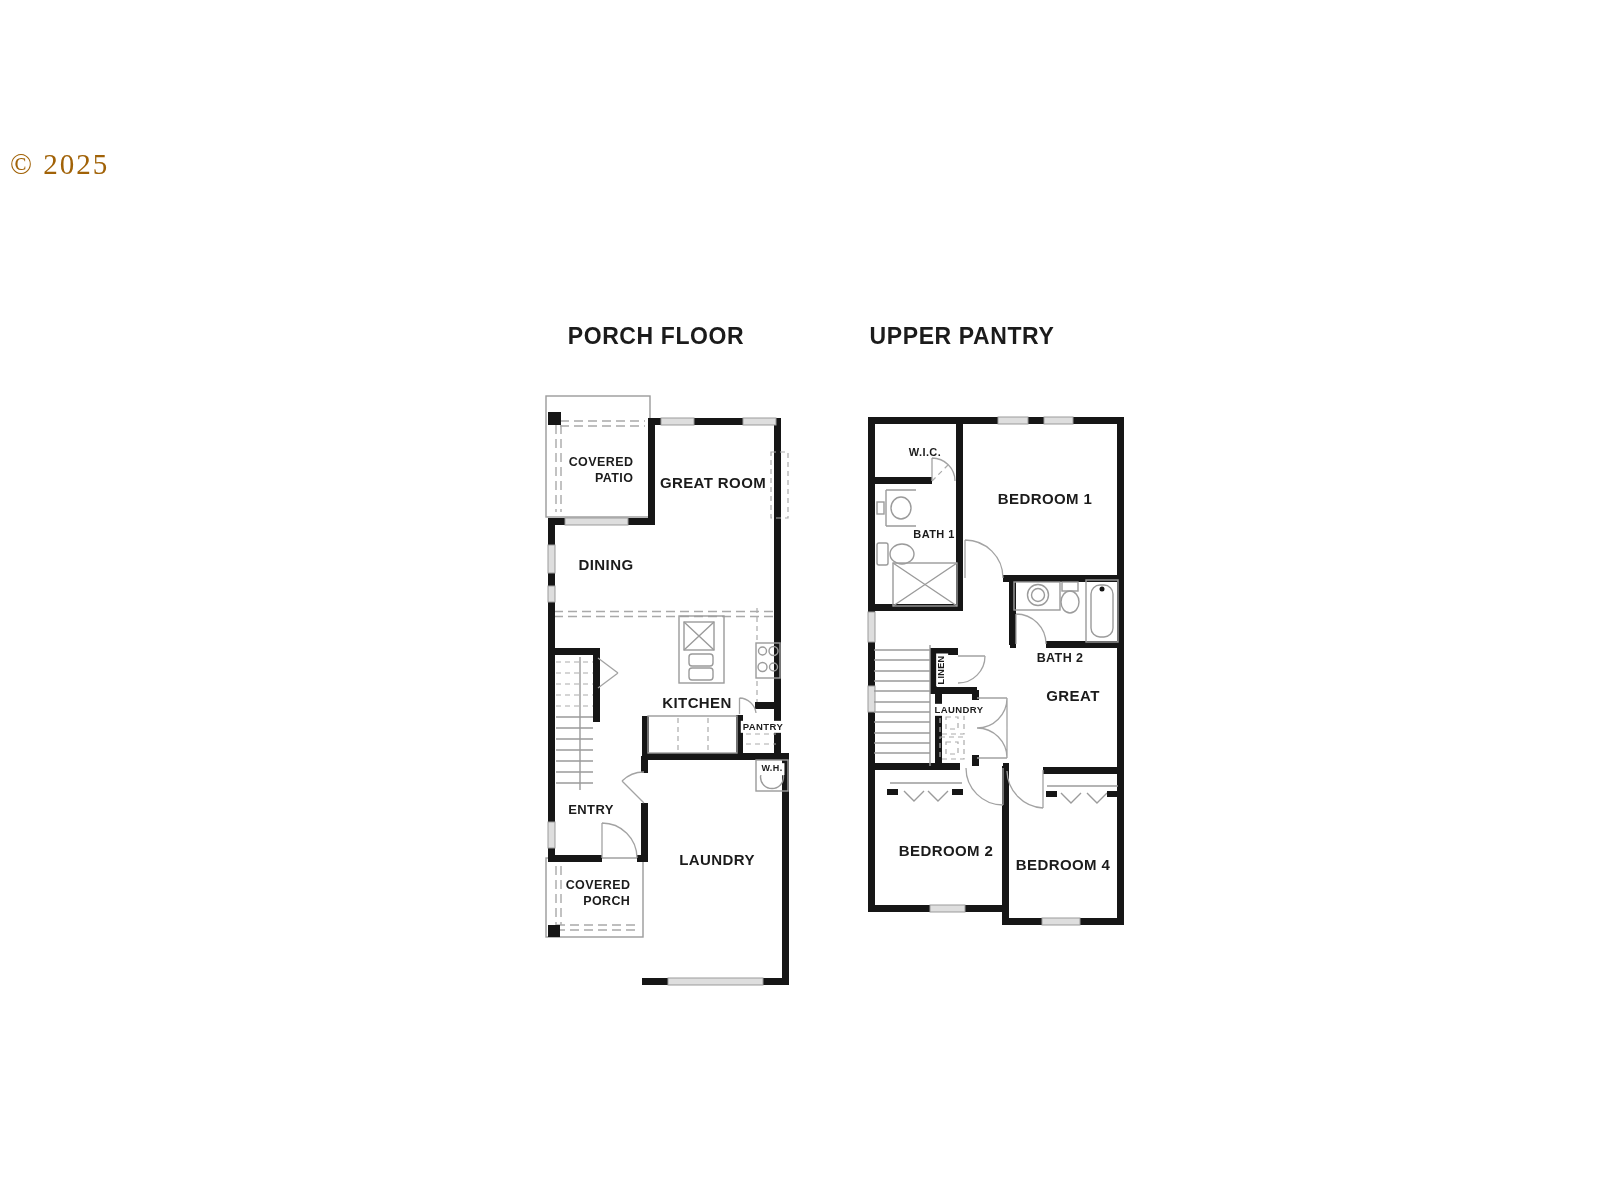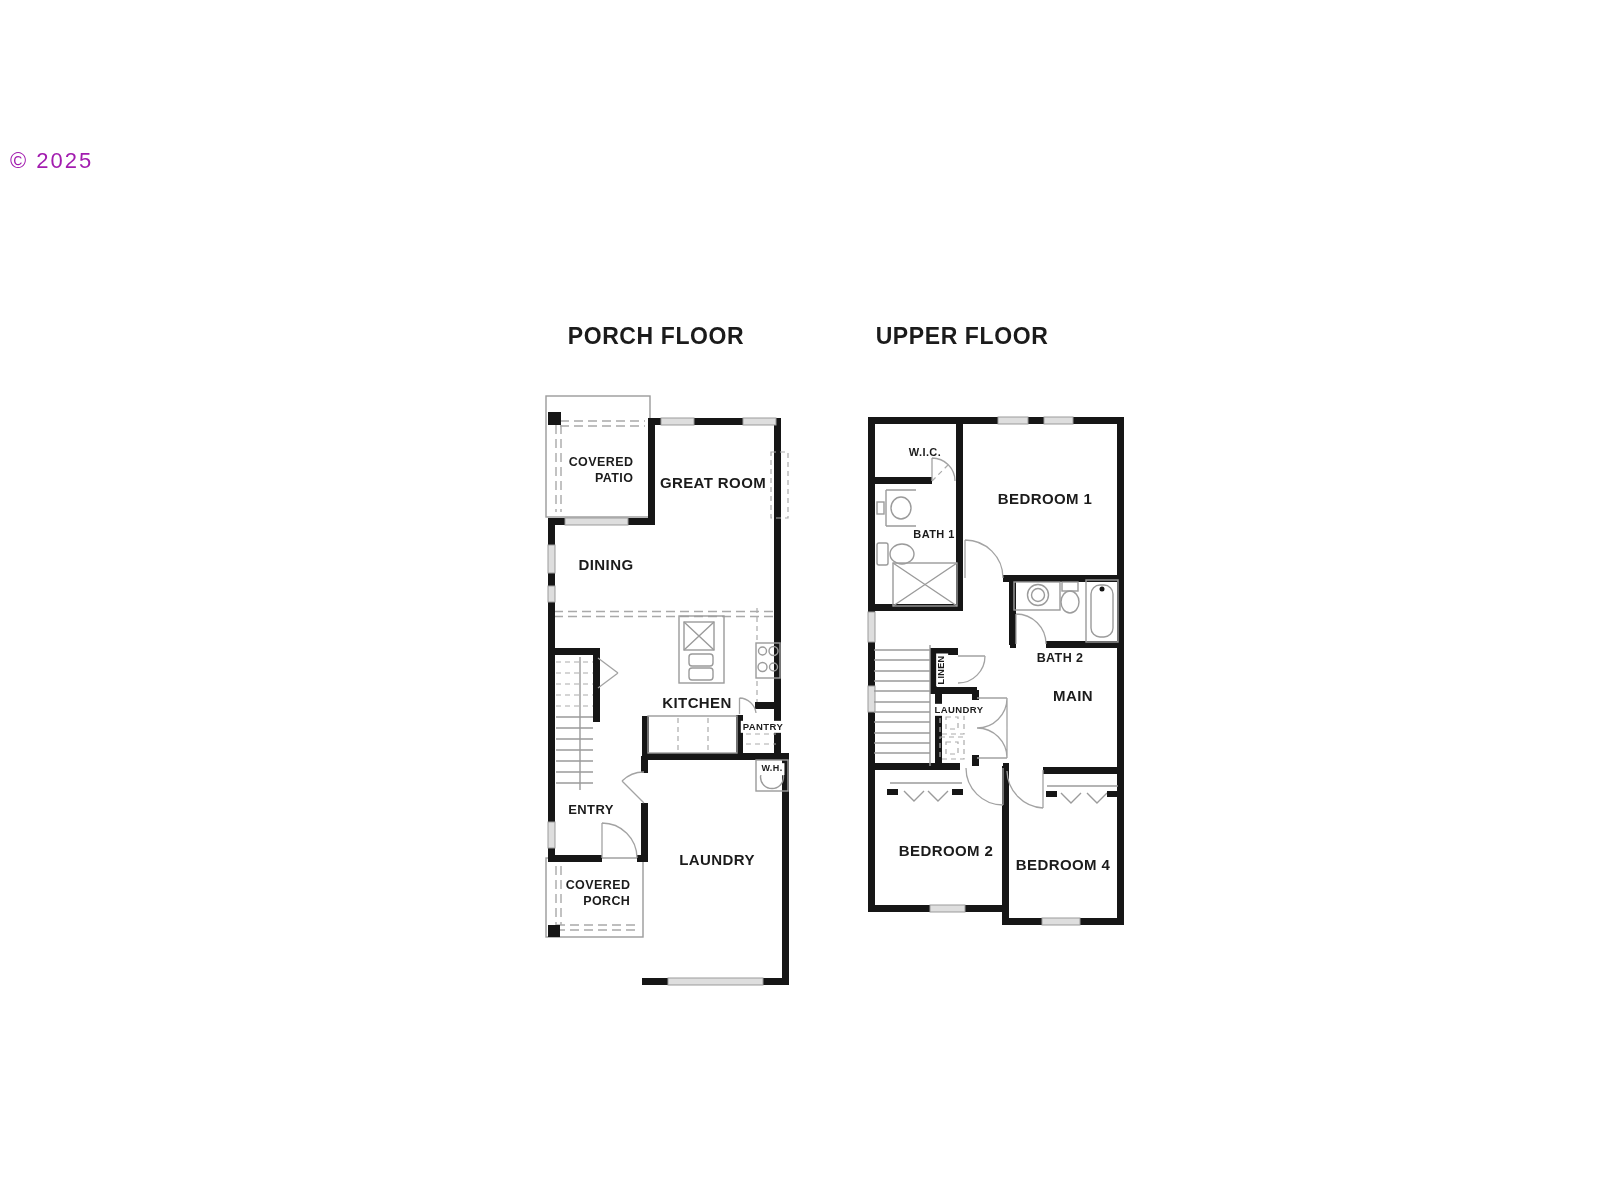--- a/index.html
+++ b/index.html
@@ -1,19 +1,19 @@
 <!DOCTYPE html>
 <html><head>
 <meta charset="utf-8">
 <style>
   html,body{margin:0;padding:0;background:#fff;}
   .page{position:relative;width:1600px;height:1200px;background:#ffffff;overflow:hidden;
         font-family:"Liberation Sans",sans-serif;}
-  .watermark{position:absolute;left:10px;top:148px;font-family:Liberation Sans, sans-serif;
-             font-size:22px;color:#a21caf;letter-spacing:2px;}
+  .watermark{position:absolute;left:10px;top:148px;font-family:Liberation Serif, serif;
+             font-size:29px;color:#a16207;letter-spacing:2px;}
   .title-block{position:absolute;left:480px;top:210px;color:#1d1d1d;}
   .title-block div{font-size:25px;font-weight:500;line-height:28px;letter-spacing:0.2px;}
   .floor-heading{position:absolute;transform:translate(-50%,-50%);font-size:23px;
                  font-weight:600;color:#1b1b1b;letter-spacing:0.6px;white-space:nowrap;}
   .plan-svg{position:absolute;left:0;top:0;}
   .room-label{position:absolute;transform:translate(-50%,-50%);font-weight:bold;
               color:#1b1b1b;letter-spacing:0.4px;text-align:center;white-space:pre-line;
               line-height:1.3;}
   .fs15{font-size:15px;} .fs13{font-size:13px;} .fs125{font-size:12.5px;margin-top:36px;}
   .fs12{font-size:12.5px;text-align:right;} .fs11{font-size:11px;} .fs10{font-size:9.5px;} .fs9{font-size:9px;}
@@ -30,21 +30,21 @@
 </style>
 </head>
 <body>
 
 <div class="page">
 
   <div class="watermark">© 2025</div>
 
 
   <div class="floor-heading" style="left:656px;top:336px;">PORCH FLOOR</div>
-  <div class="floor-heading" style="left:962px;top:336px;">UPPER FLOOR</div>
+  <div class="floor-heading" style="left:962px;top:336px;">UPPER PANTRY</div>
 
   <svg class="plan-svg" width="1600" height="1200" viewBox="0 0 1600 1200">
 
     <g>
 
       <rect class="thin" x="546" y="396" width="104" height="121"></rect>
       <rect class="thin" x="546" y="858" width="97" height="79"></rect>
 
       <path class="dash" d="M560,421 H645 M560,426 H645 M556,425 V512 M561,425 V512"></path>
       <path class="dash" d="M556,866 V925 M561,866 V925 M556,925 H640 M556,930 H640"></path>
@@ -226,17 +226,17 @@
   <div class="room-label fs15" style="left:717px;top:860px;">LAUNDRY</div>
   <div class="room-label fs12" style="left:598px;top:893px;">COVERED
 PORCH</div>
 
   <div class="room-label fs11" style="left:925px;top:452px;">W.I.C.</div>
   <div class="room-label fs15" style="left:1045px;top:499px;">BEDROOM 1</div>
   <div class="room-label fs11" style="left:934px;top:534px;">BATH 1</div>
   <div class="room-label fs125" style="left:1060px;top:622px;">BATH 2</div>
   <div class="room-label fs9 bgw vert" style="left:942px;top:670px;">LINEN</div>
   <div class="room-label fs10 bgw" style="left:959px;top:710px;">LAUNDRY</div>
-  <div class="room-label fs15" style="left:1073px;top:696px;">MAIN</div>
+  <div class="room-label fs15" style="left:1073px;top:696px;">GREAT</div>
   <div class="room-label fs15" style="left:946px;top:851px;">BEDROOM 2</div>
   <div class="room-label fs15" style="left:1063px;top:865px;">BEDROOM 4</div>
 
 </div>
 
 </body></html>

